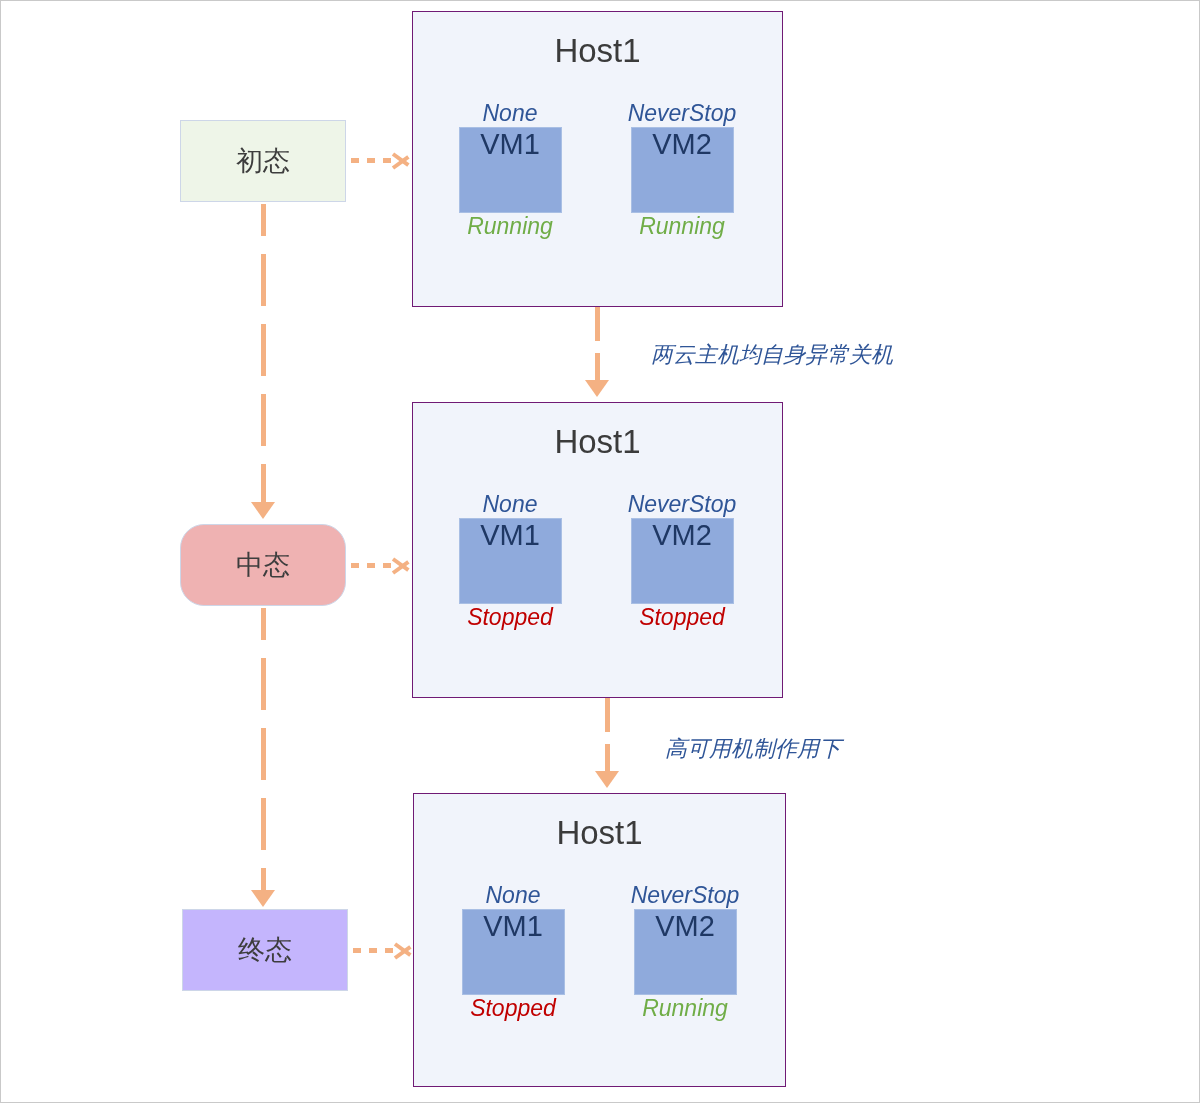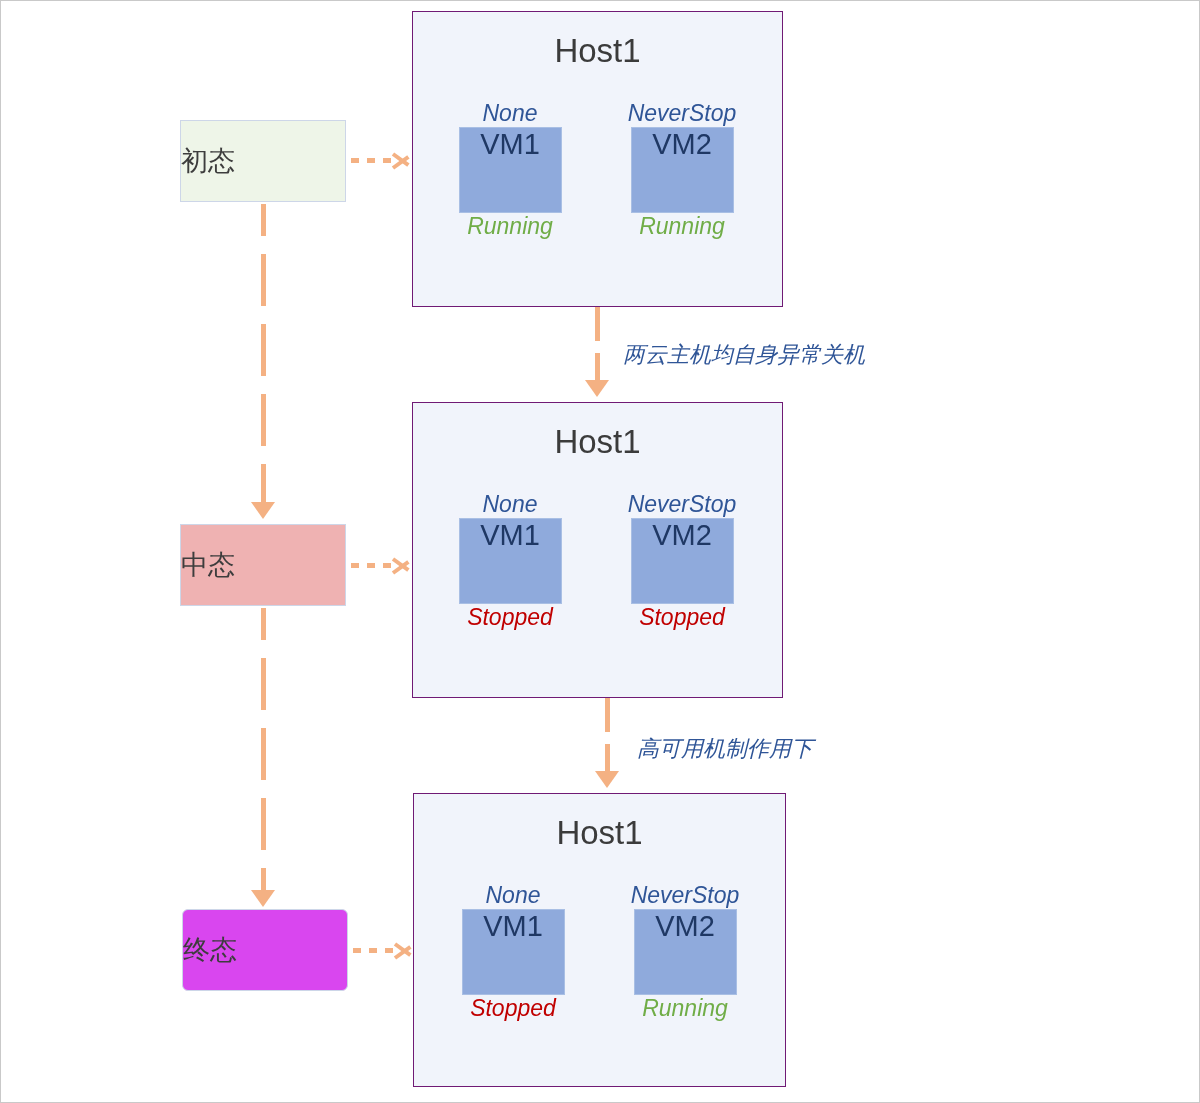--- a/index.html
+++ b/index.html
@@ -75,28 +75,28 @@
 
   
   .state-box {
     position: absolute;
     width: 166px;
     height: 82px;
     box-sizing: border-box;
     border: 1px solid #cdd6e8;
     display: flex;
     align-items: center;
-    justify-content: flex-start;
+    justify-content: center;
     font-size: 27px;
     color: #3d3d3d;
     font-family: "Liberation Sans", sans-serif;
   }
   .state-init  { background: #eef5e8; }
   .state-mid   { background: #efb2b2; }
-  .state-final { background: #d946ef; border-radius: 6px; }
+  .state-final { background: #c4b5fd; }
 
   
   .vline {
     position: absolute;
     width: 5px;
     background: #f4b183;
   }
   .dash-seg {
     position: absolute;
     width: 5px;
@@ -140,20 +140,21 @@
     transform-origin: left center;
   }
 
   .edge-label {
     position: absolute;
     font-size: 22px;
     font-style: italic;
     color: #2f5597;
     font-family: "Liberation Sans", sans-serif;
     white-space: nowrap;
+    margin-left: 28px;
   }
 </style>
 </head>
 <body>
 
 <div id="canvas">
 
   <div>
 
     <div class="dash-seg" style="left:260px; top:203px;  height:32px;"></div>
@@ -168,21 +169,21 @@
     <div class="dash-seg" style="left:260px; top:727px;  height:52px;"></div>
     <div class="dash-seg" style="left:260px; top:797px;  height:52px;"></div>
     <div class="dash-seg" style="left:260px; top:867px;  height:22px;"></div>
     <div class="arrow-down" style="left:250px; top:889px;"></div>
   </div>
 
   <div class="state-box state-init" style="left:179px; top:119px;">
     <span>初态</span>
   </div>
 
-  <div class="state-box state-mid" style="left:179px; top:523px;">
+  <div class="state-box state-mid" style="left:179px; top:523px;border-radius:24px;">
     <span>中态</span>
   </div>
 
   <div class="state-box state-final" style="left:181px; top:908px;">
     <span>终态</span>
   </div>
 
   <div>
     <div class="hdots" style="left:350px; top:157px; width:48px;"></div>
     <div class="arrow-right-open" style="left:392px; top:149px;"></div>

